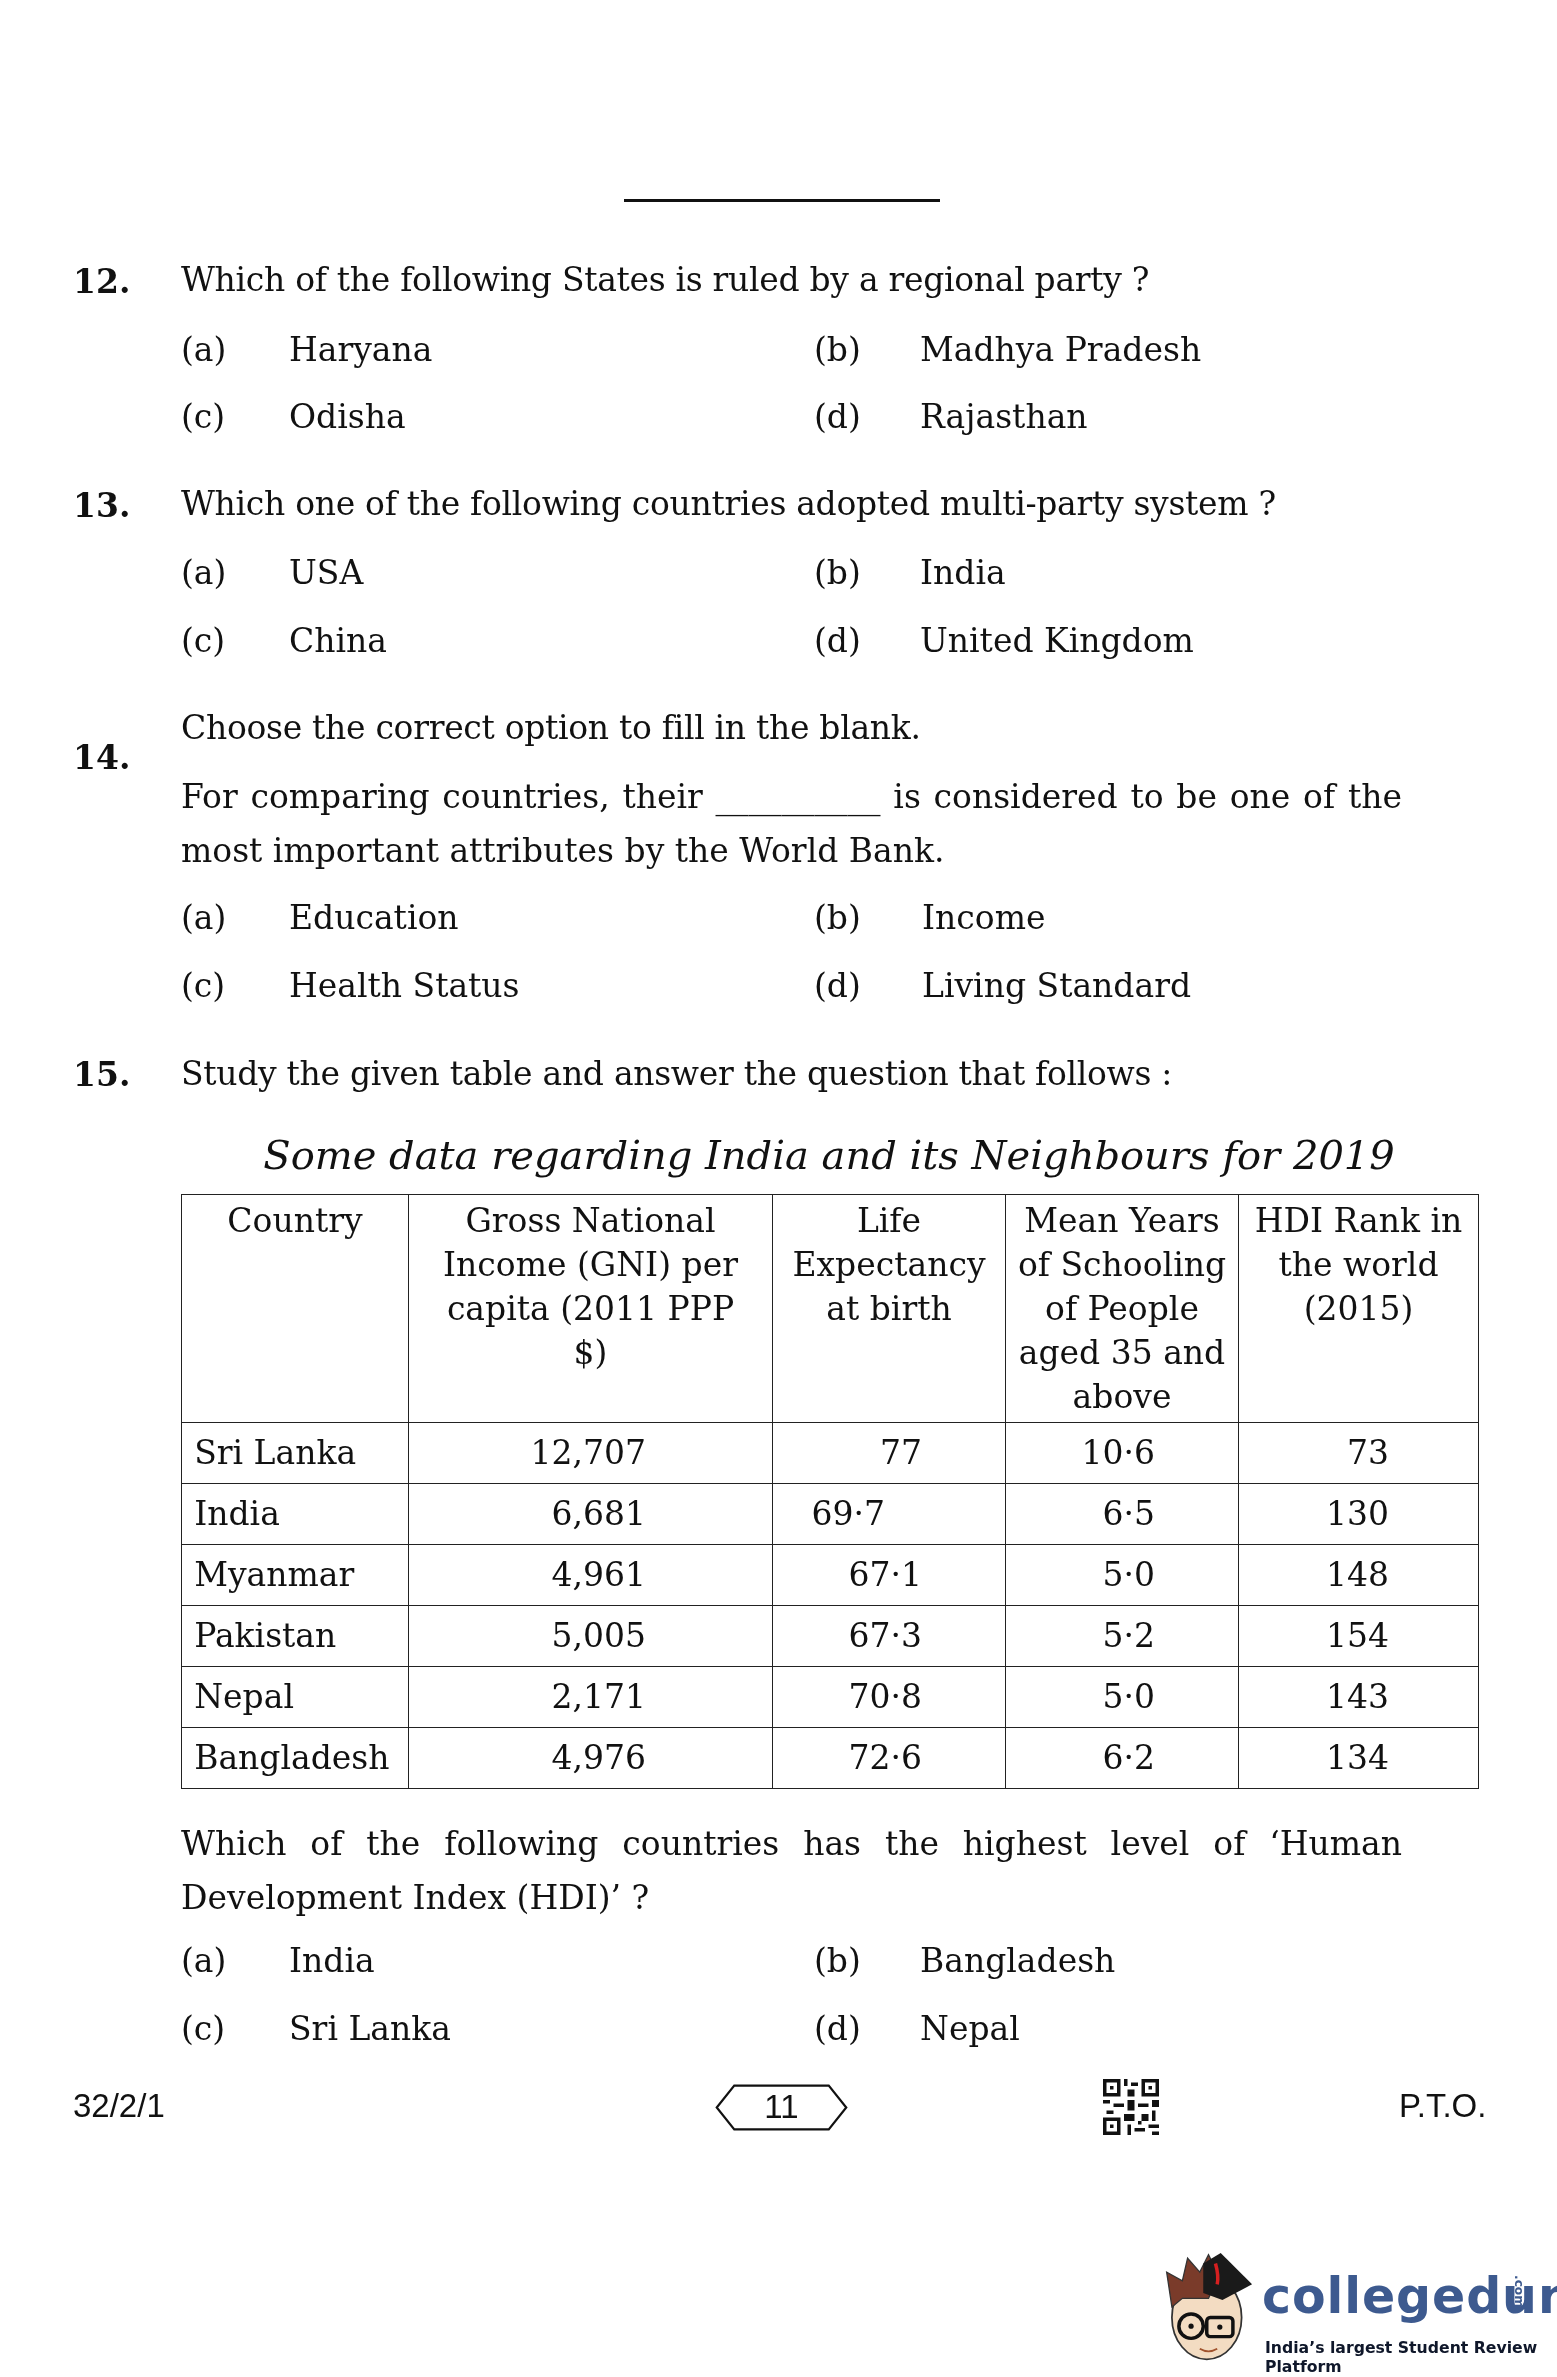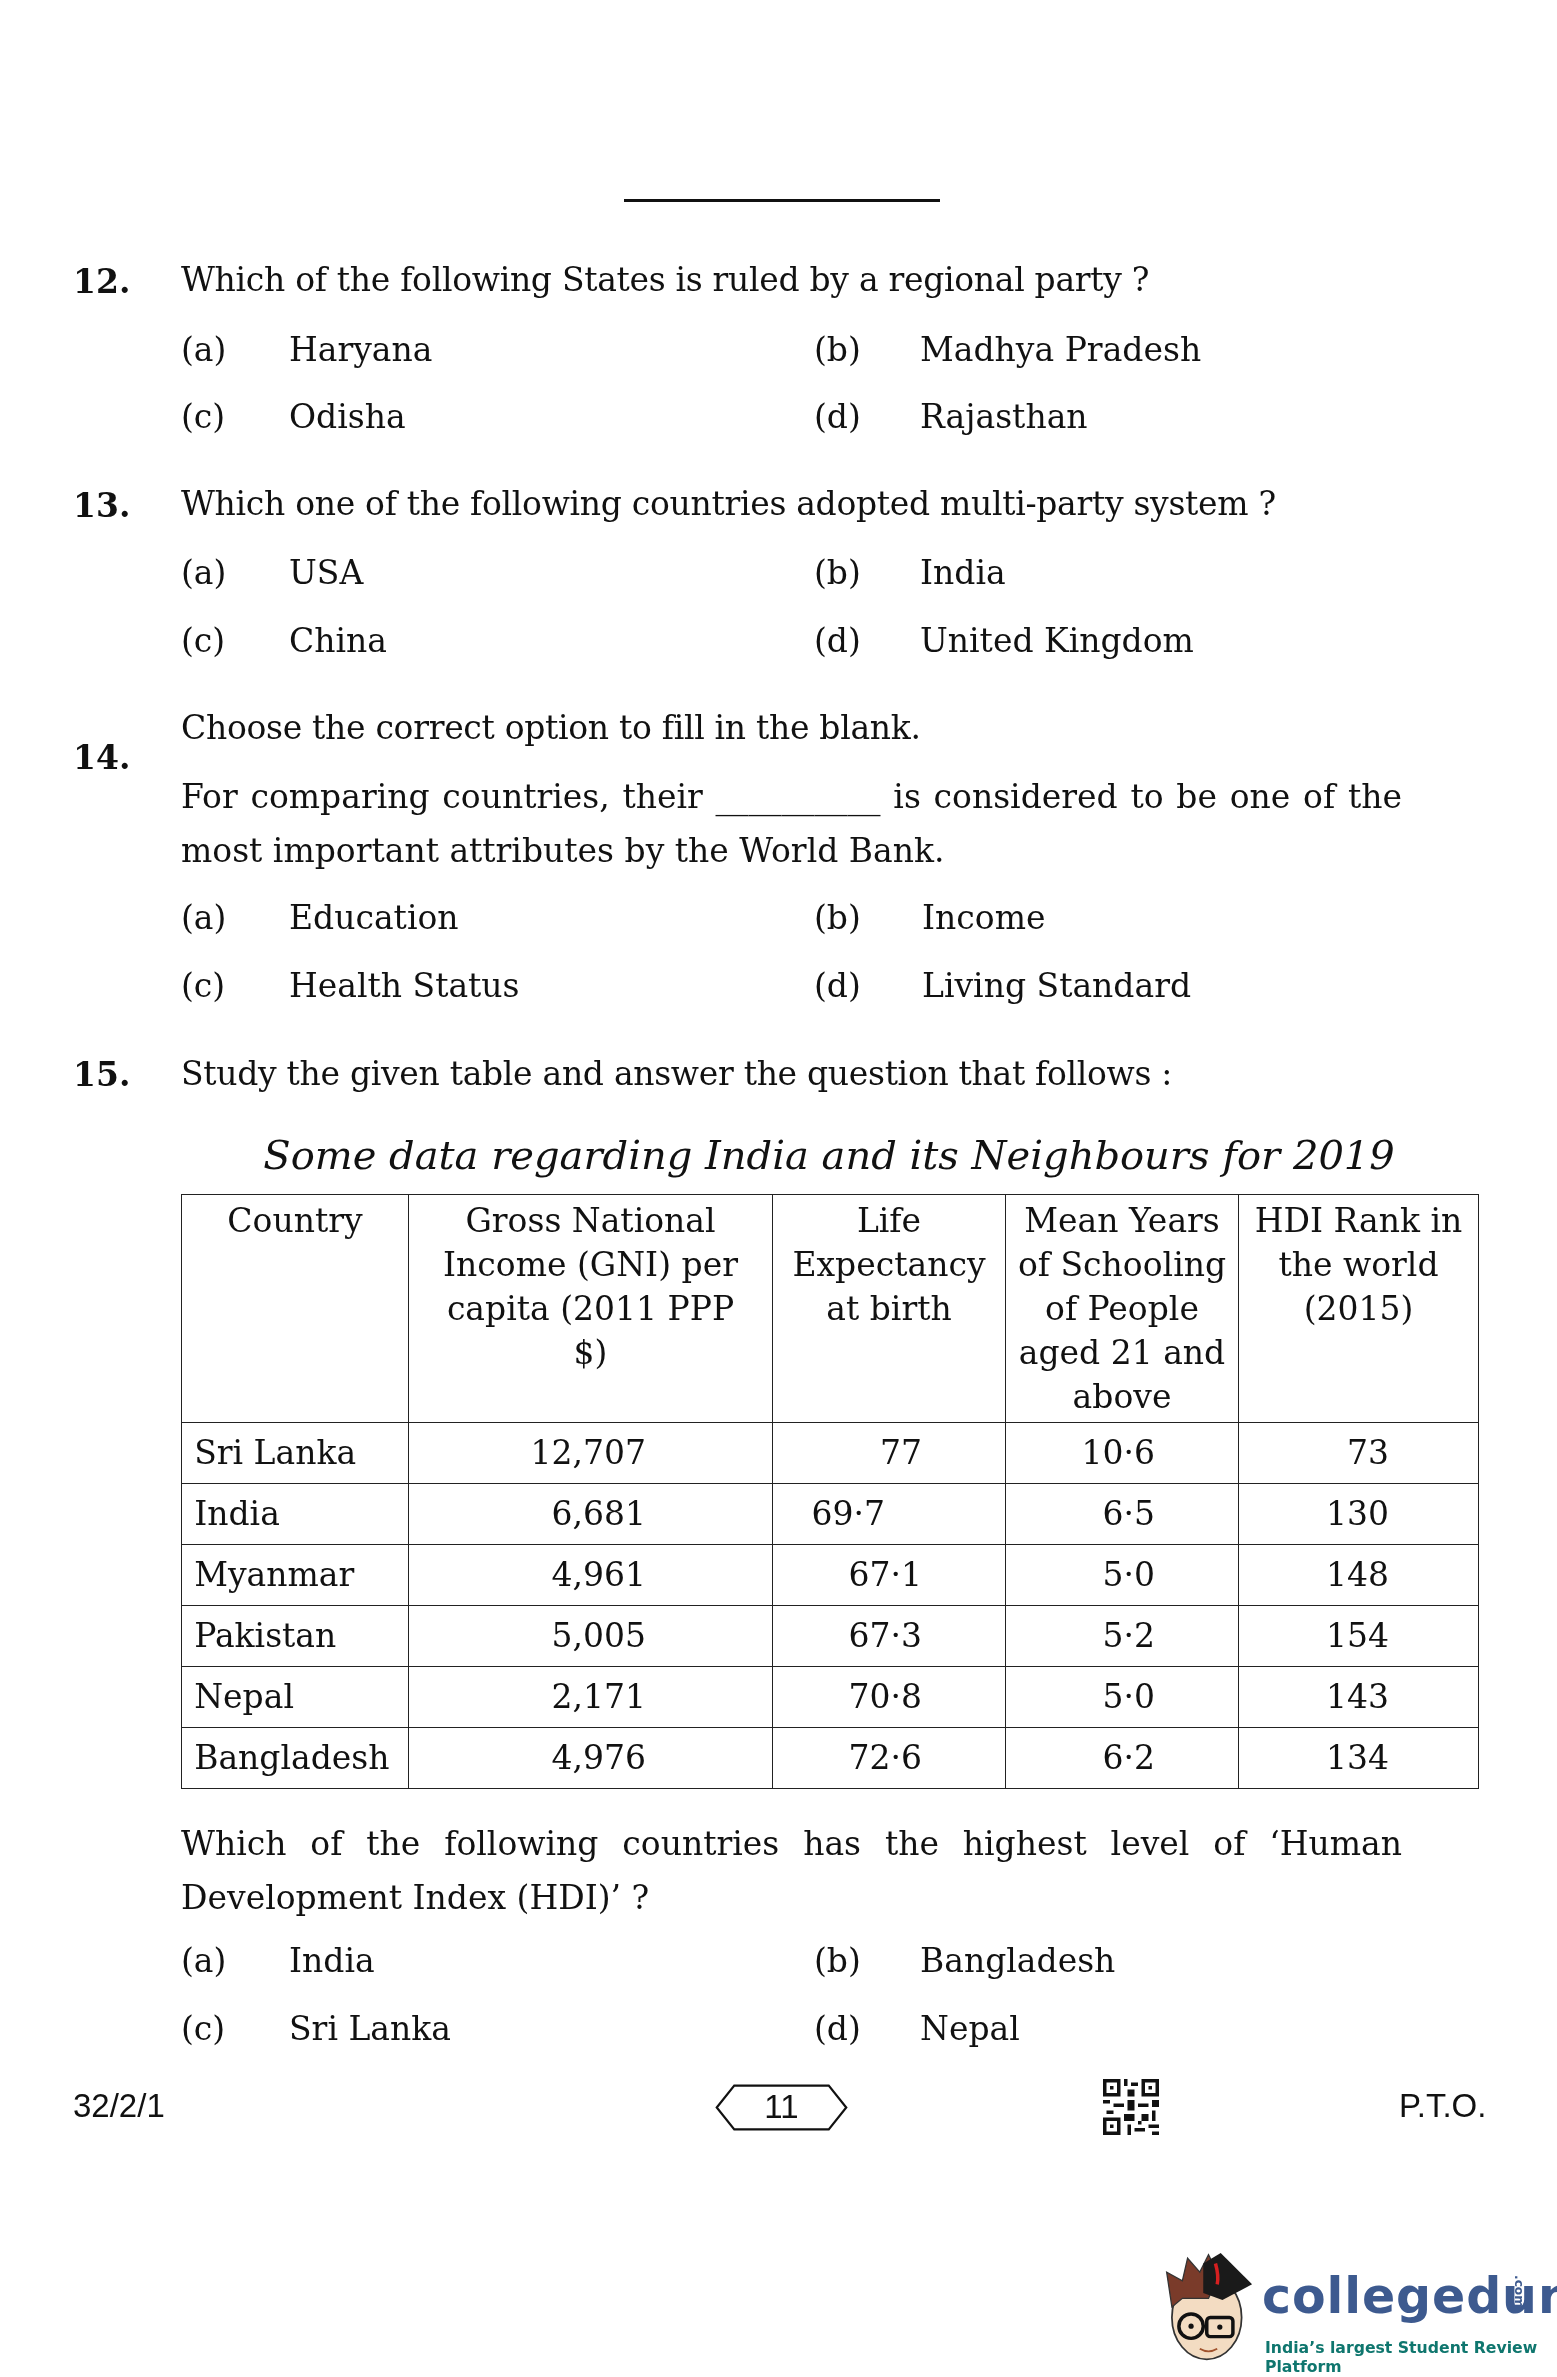--- a/index.html
+++ b/index.html
@@ -76,21 +76,21 @@
       <col style="width:364px">
       <col style="width:233px">
       <col style="width:233px">
       <col style="width:240px">
   </colgroup>
   <thead>
     <tr>
       <th>Country</th>
       <th style="padding:3.5px 26px;">Gross National Income (GNI) per capita (2011 PPP $)</th>
       <th style="padding:3.5px 15.7px;">Life Expectancy at birth</th>
-      <th>Mean Years of Schooling of People aged 21 and above</th>
+      <th>Mean Years of Schooling of People aged 35 and above</th>
       <th style="padding:3.5px 12.2px;">HDI Rank in the world (2015)</th>
     </tr>
   </thead>
   <tbody>
     <tr>
       <td>Sri Lanka</td>
       <td class="num" style="padding-right:126px;">12,707</td>
       <td class="num" style="padding-right:83px;">77</td>
       <td class="num" style="padding-right:83px;">10·6</td>
       <td class="num" style="padding-right:89px;">73</td>
@@ -191,14 +191,14 @@
     <circle cx="40" cy="92" r="14" fill="none" stroke="#111" stroke-width="4"></circle>
     <rect x="58" y="82" width="30" height="22" rx="4" fill="none" stroke="#111" stroke-width="4"></rect>
     <line x1="54" y1="92" x2="58" y2="92" stroke="#111" stroke-width="3"></line>
     <circle cx="40" cy="92" r="3" fill="#111"></circle>
       <circle cx="73" cy="93" r="3" fill="#111"></circle>
     <path d="M50,118 Q60,124 70,118" stroke="#a0522d" stroke-width="2" fill="none"></path>
   </svg>
 </div>
 <div class="abs logo-text" style="left:1262px; top:2268px; font-size:49px; color:#3d5a8f; letter-spacing:0.9px;">collegedunia</div>
 <div class="abs logo-text" style="left:1526px; top:2275px; font-size:12.2px; color:#3d5a8f; transform:rotate(90deg); transform-origin:left top;">.com</div>
-<div class="abs logo-text" style="left:1265px; top:2338px; font-size:15.7px; color:#0f766e;">India’s largest Student Review Platform</div>
+<div class="abs logo-text" style="left:1265px; top:2338px; font-size:15.7px; color:#0f172a;">India’s largest Student Review Platform</div>
 
 
 </body></html>

